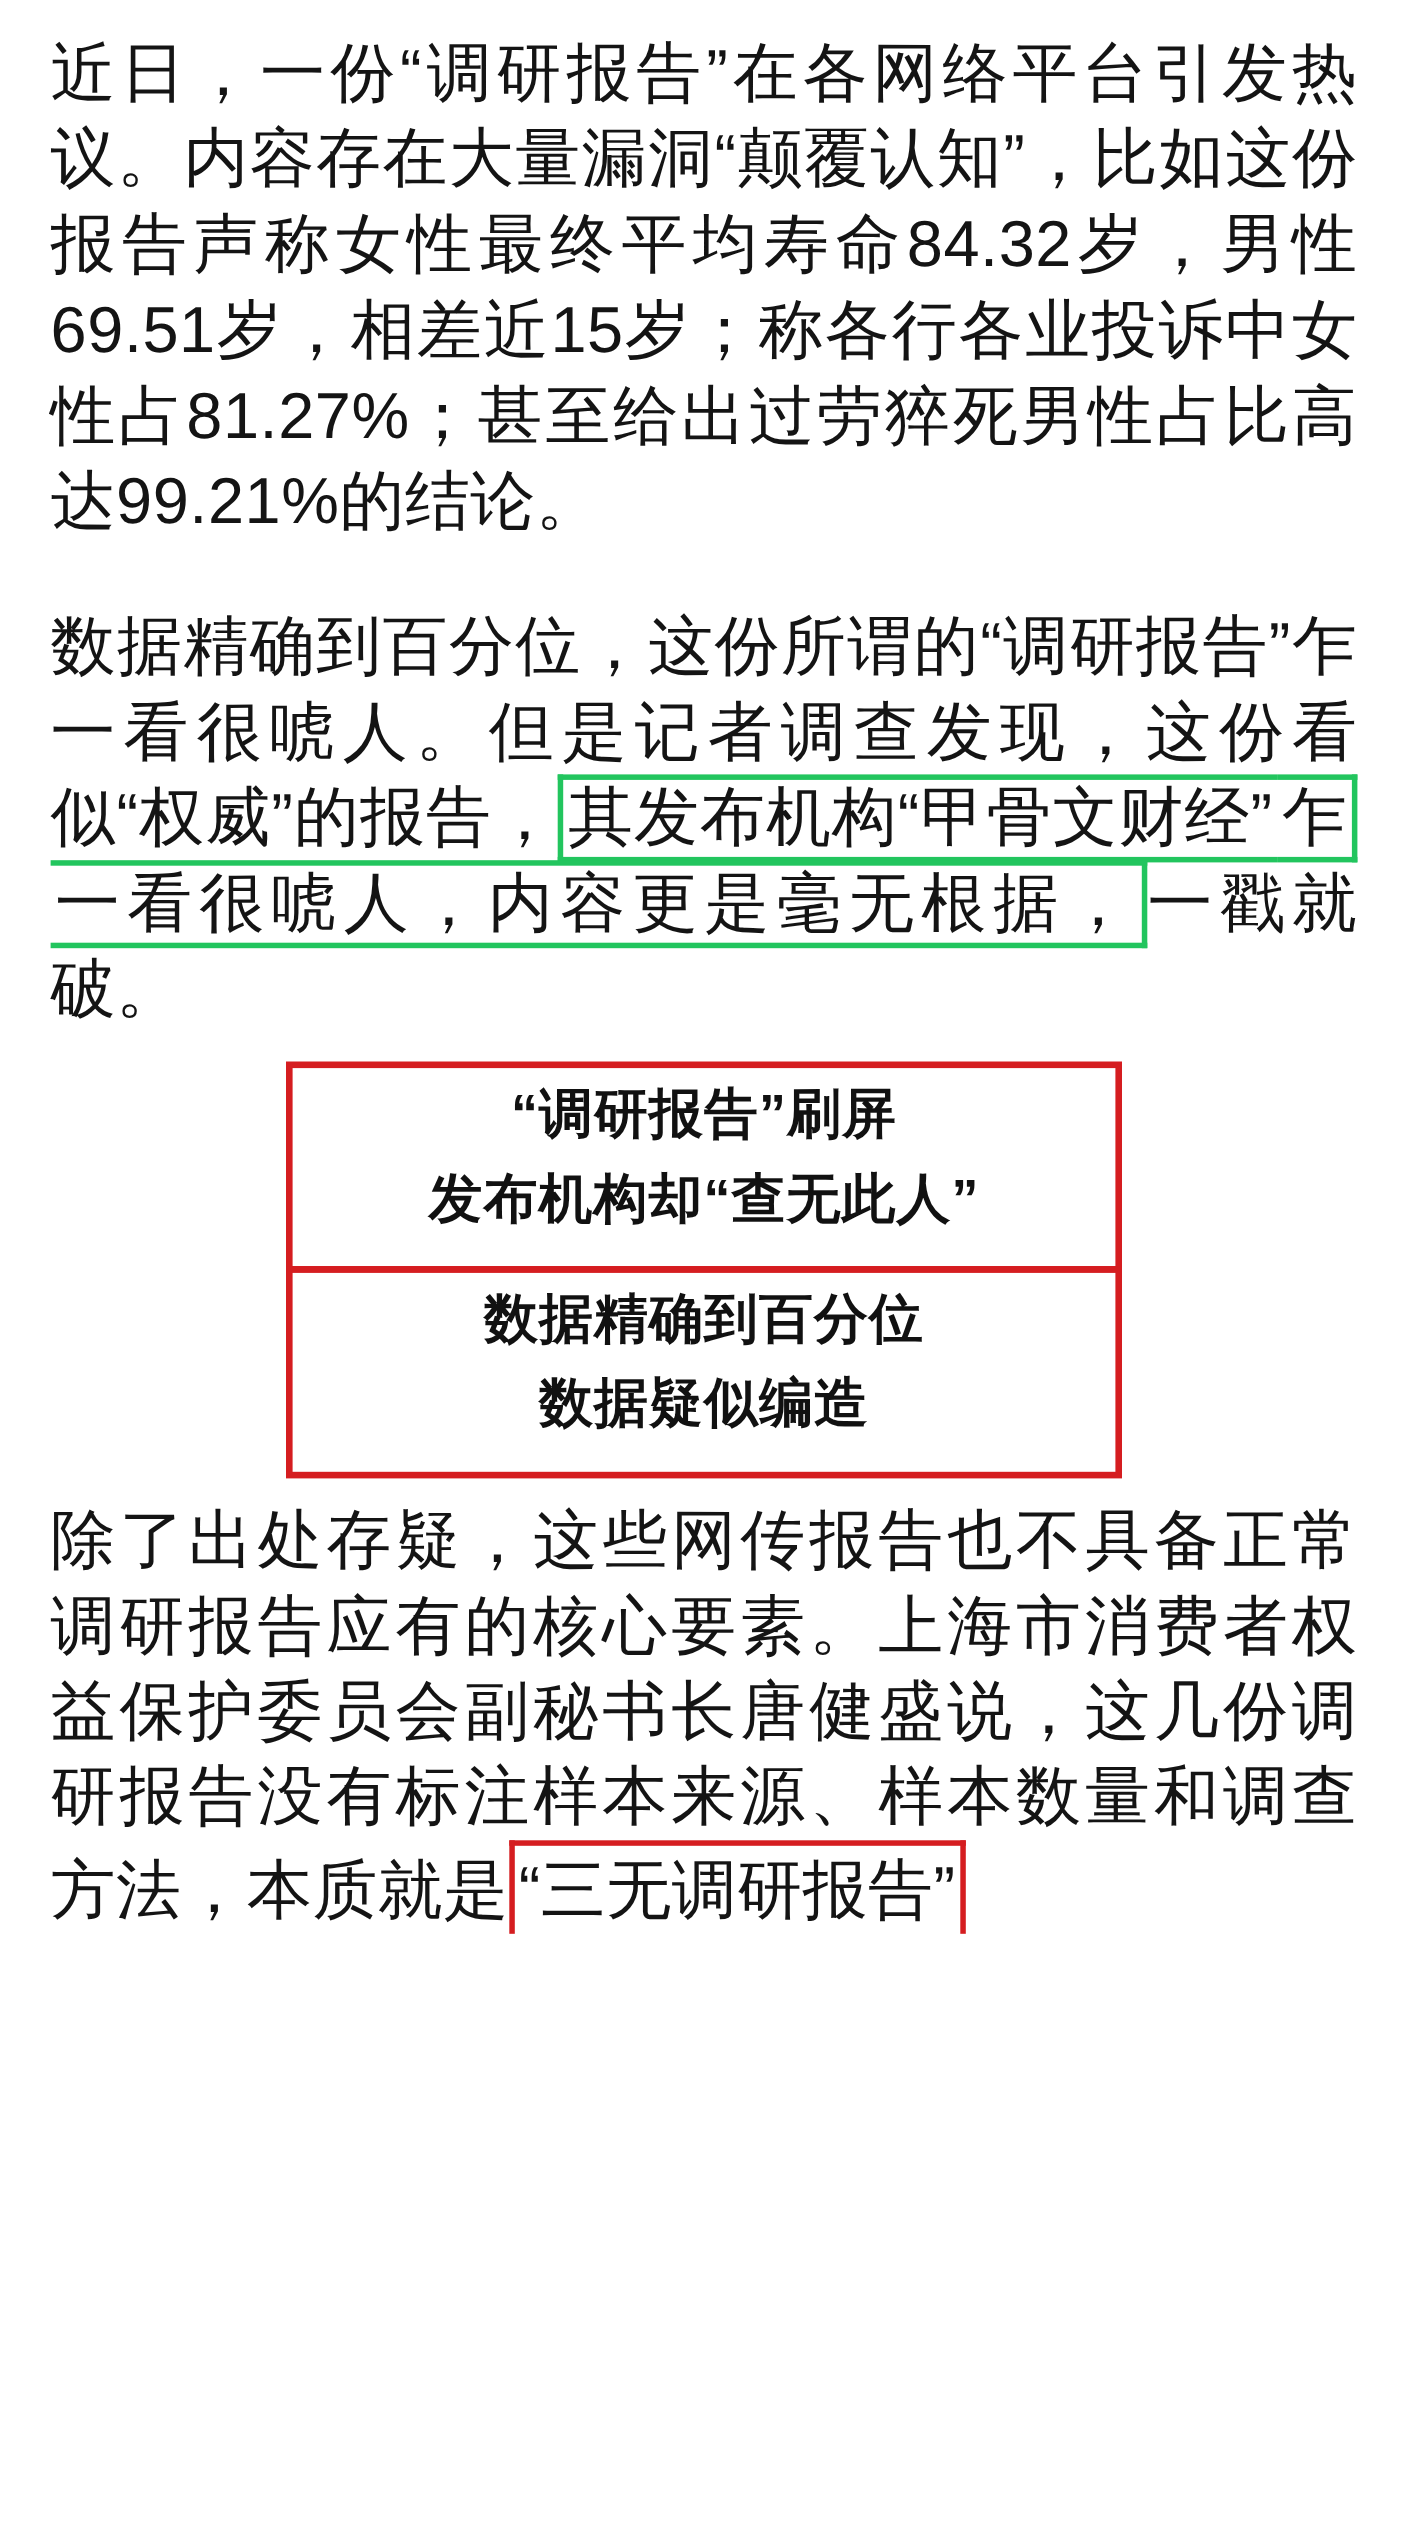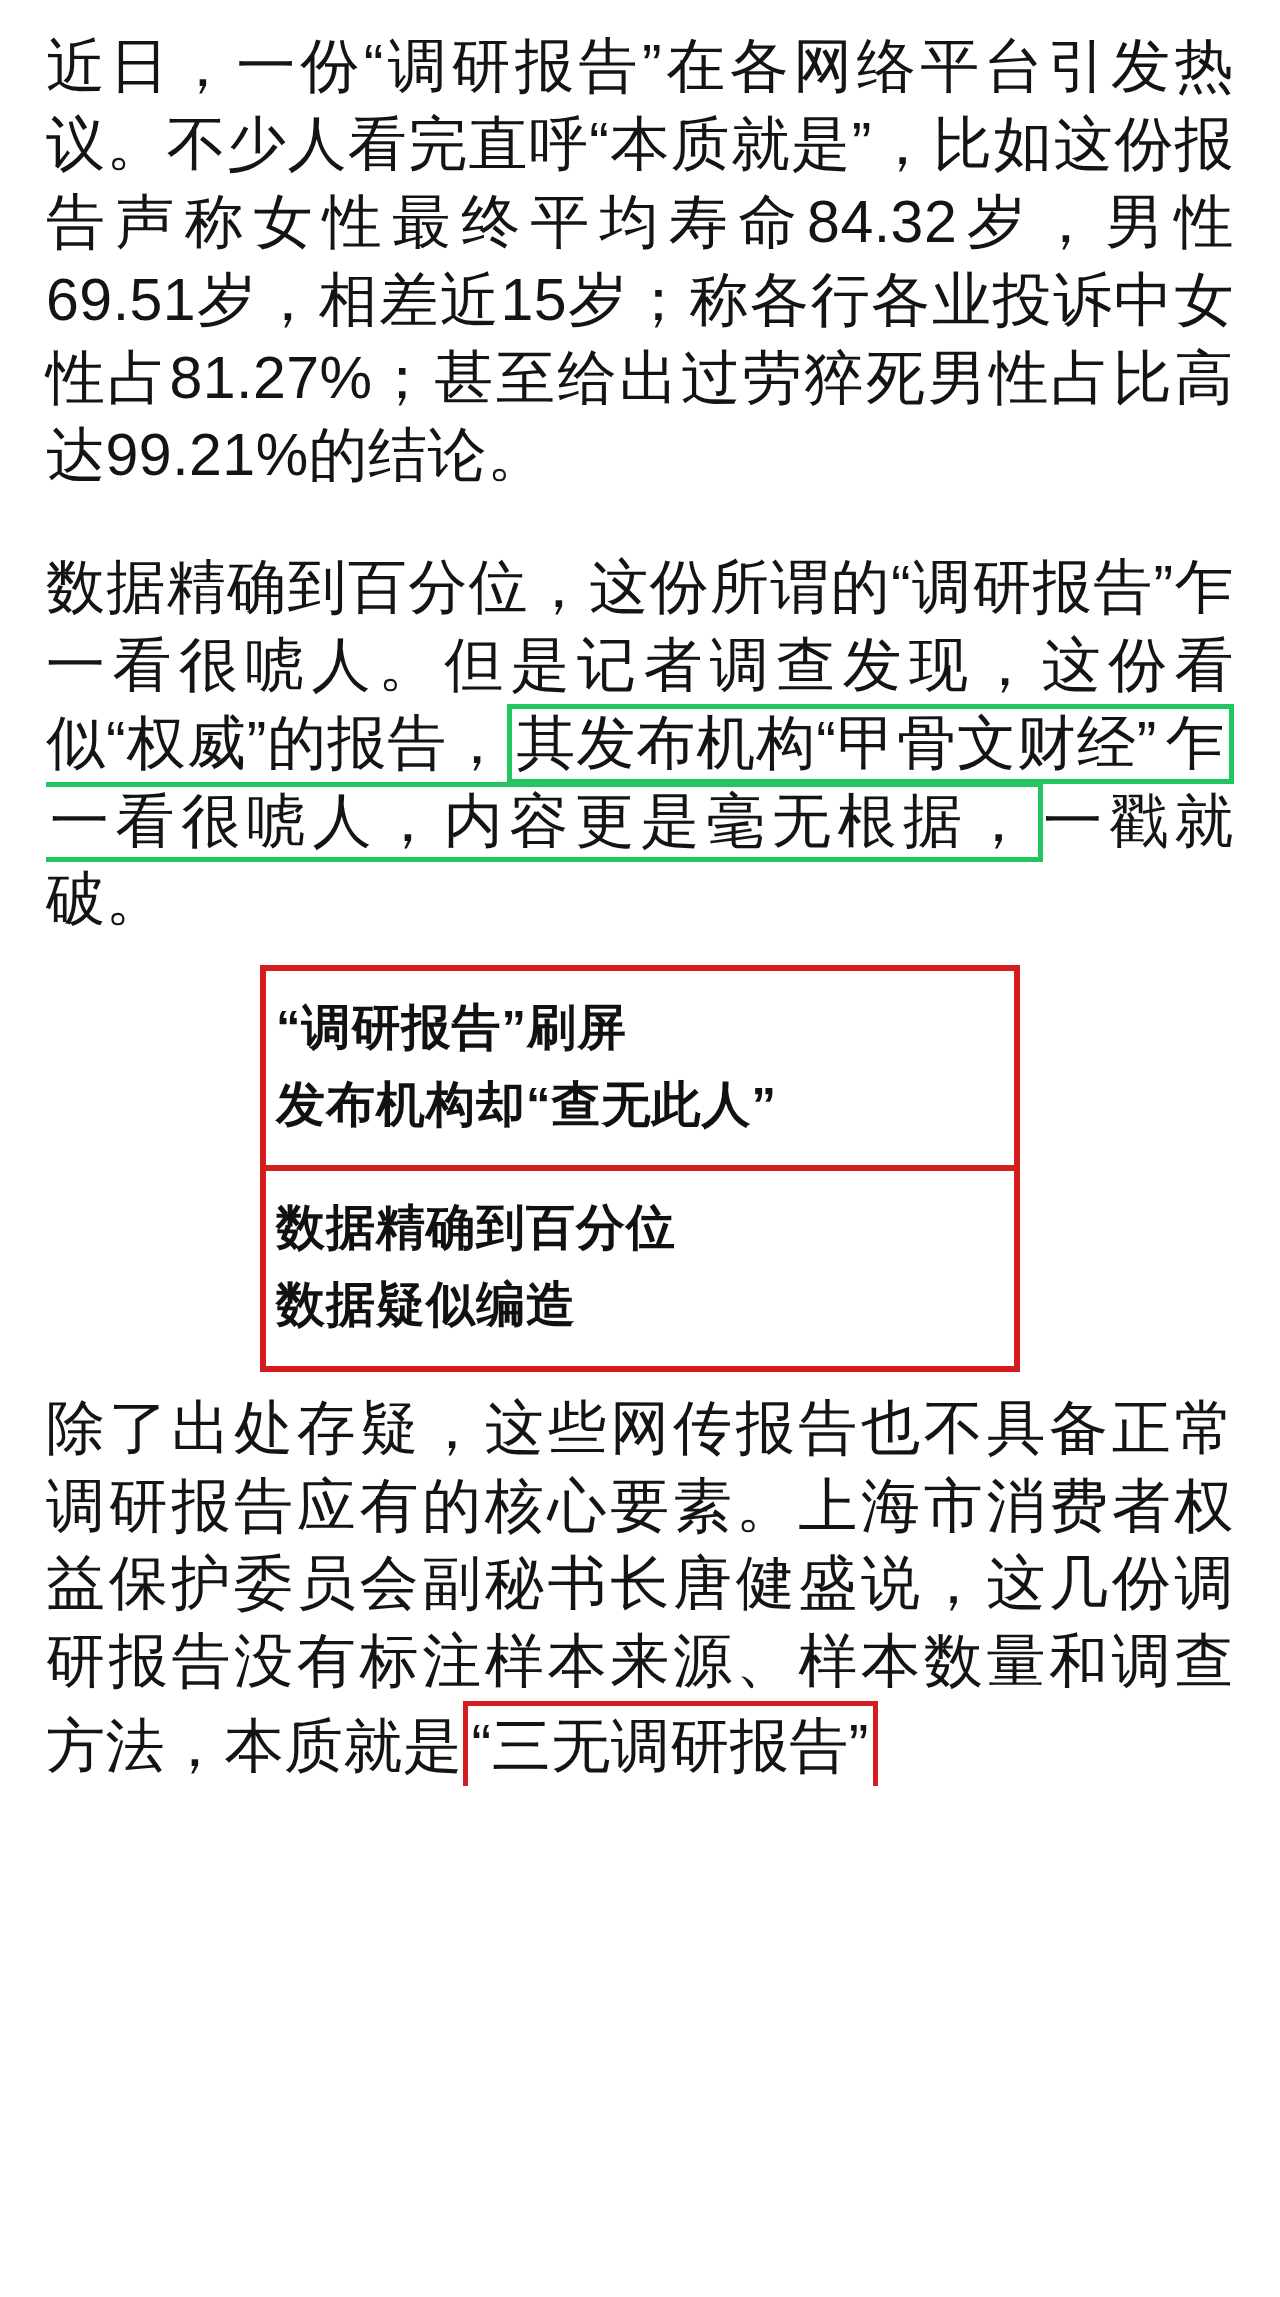--- a/index.html
+++ b/index.html
@@ -55,21 +55,22 @@
   .callout-wrap {
     margin: 26px 0 18px 0;
     display: flex;
     flex-direction: column;
     align-items: center;
   }
   .callout {
     box-sizing: border-box;
     border: 6px solid #d51d20;
     width: 760px;
-    padding: 26px 10px 30px 10px;
+    padding: 12px 10px 30px 10px;
+    text-align: center;
   }
   .callout + .callout {
     margin-top: -6px;
   }
   .callout-line {
     font-size: 49px;
     font-weight: 700;
     line-height: 1.25;
     color: #111111;
     letter-spacing: 1px;
@@ -82,21 +83,21 @@
     border-bottom: none;
     padding: 2px 4px 0 4px;
     display: inline-block;
   }
 </style>
 </head>
 <body>
 
 <div class="page">
 
-  <p class="para first">近日，一份“调研报告”在各网络平台引发热议。不少人看完直呼“本质就是”，比如这份报告声称女性最终平均寿命84.32岁，男性69.51岁，相差近15岁；称各行各业投诉中女性占81.27%；甚至给出过劳猝死男性占比高达99.21%的结论。</p>
+  <p class="para first">近日，一份“调研报告”在各网络平台引发热议。内容存在大量漏洞“颠覆认知”，比如这份报告声称女性最终平均寿命84.32岁，男性69.51岁，相差近15岁；称各行各业投诉中女性占81.27%；甚至给出过劳猝死男性占比高达99.21%的结论。</p>
 
   <p class="para para-spaced"><span>数据精确到百分位，这份所谓的“调研报告”乍一看很唬人。但是记者调查发现，这份看似“权威”的报告，</span><span class="hl hl-open-right">其发布机构“甲骨文财经”</span><span class="hl hl-open-left">乍一看很唬人，内容更是毫无根据，</span><span>一戳就破。</span></p>
 
   <div class="callout-wrap">
     <div class="callout">
       <div class="callout-line">“调研报告”刷屏</div>
       <div class="callout-line">发布机构却“查无此人”</div>
     </div>
     <div class="callout">
       <div class="callout-line">数据精确到百分位</div>

